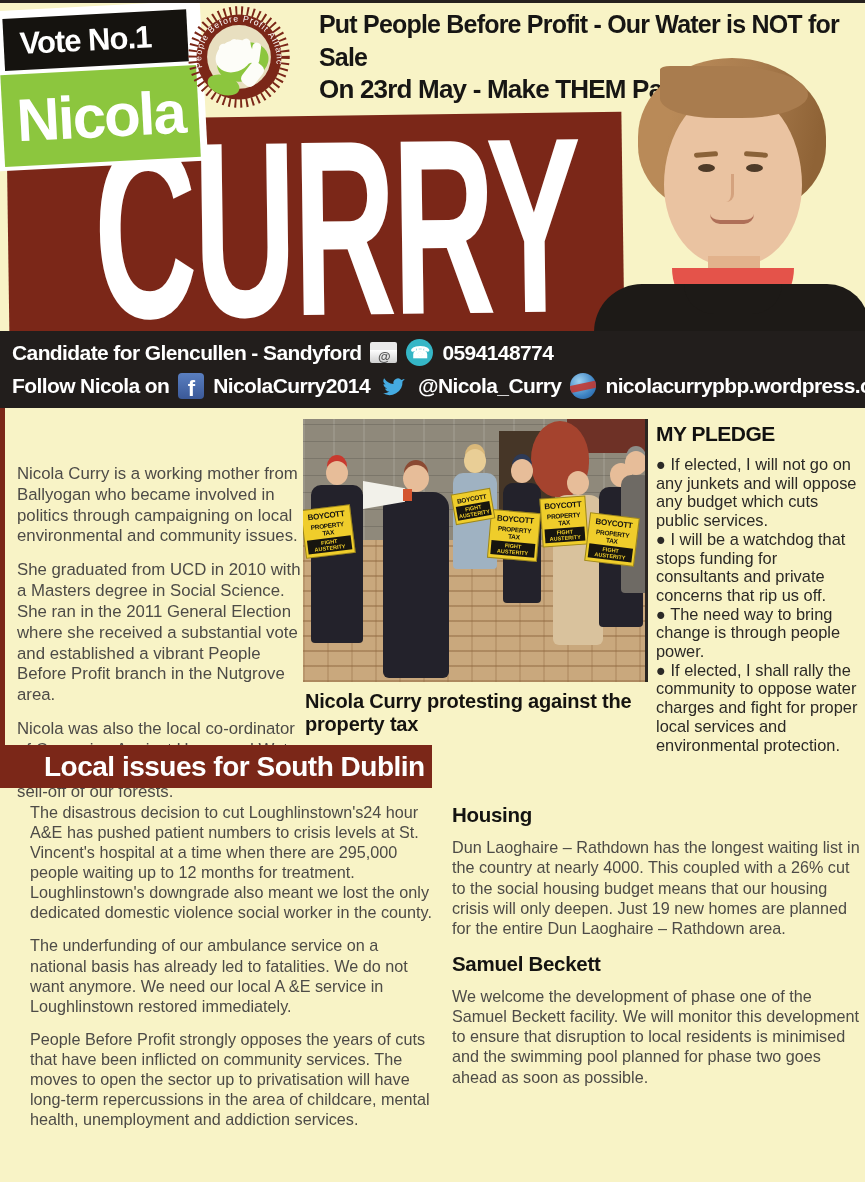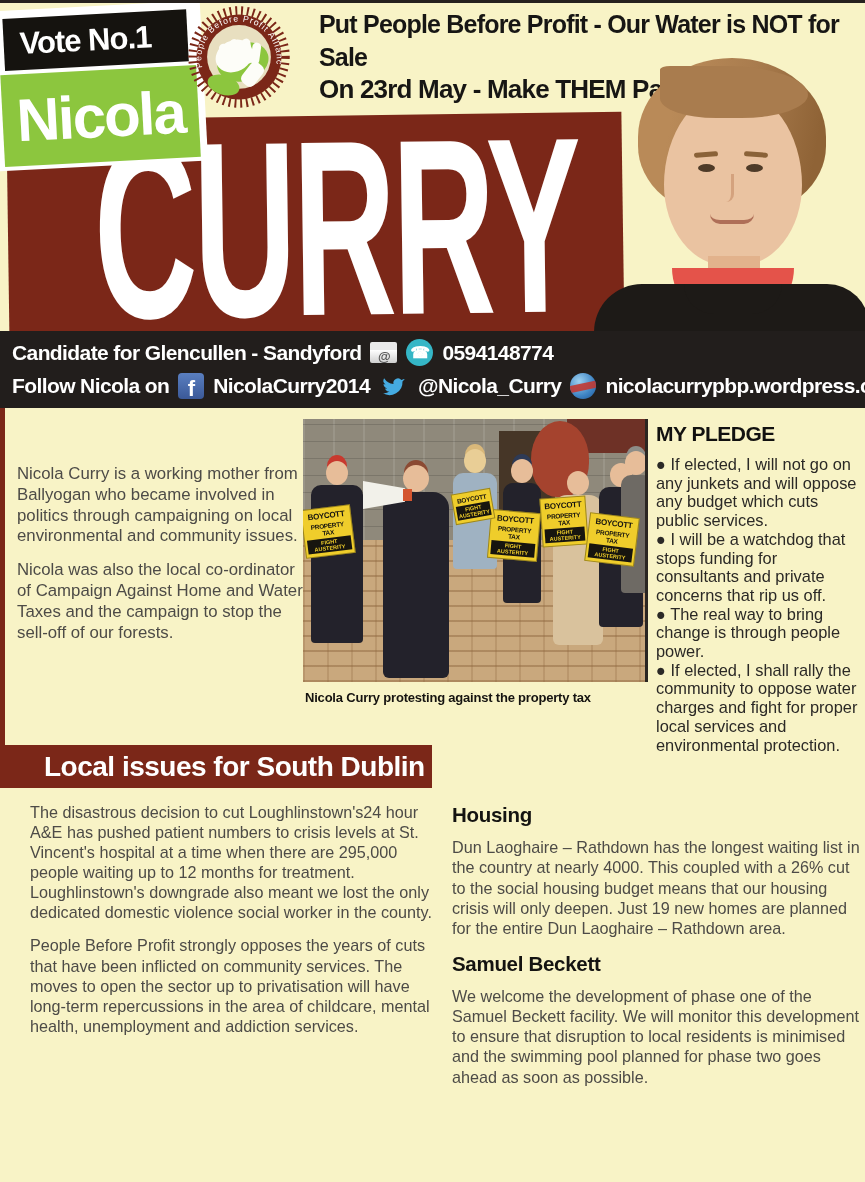--- a/index.html
+++ b/index.html
@@ -113,21 +113,21 @@
   .placard .pl1 { font-weight:bold; font-size:8px; color:#161410; letter-spacing:-0.3px; }
   .placard .pl2 { font-weight:bold; font-size:6.5px; color:#161410; letter-spacing:-0.3px; }
   .placard .pl3 { font-weight:bold; font-size:5.5px; color:#EFCD2B; background:#17150F; padding:1px 0; }
   .pc1 { left:0px;  top:88px;  transform:rotate(-7deg); }
   .pc2 { left:186px; top:92px; transform:rotate(5deg); }
   .pc3 { left:238px; top:78px; transform:rotate(-4deg); width:46px; }
   .pc4 { left:284px; top:96px; transform:rotate(7deg); }
   .pc5 { left:150px; top:72px; transform:rotate(-10deg); width:40px; }
 
   .caption { position:absolute; left:305px; top:690px; width:345px;
-    font-weight:bold; font-size:13px; color:#151310; letter-spacing:-0.2px; }
+    font-weight:bold; font-size:20px; color:#151310; letter-spacing:-0.2px; }
 
   
   .pledge { position:absolute; left:656px; top:422px; width:204px; color:#2B2926; }
   .pledge-title { font-weight:bold; font-size:21px; color:#121110; letter-spacing:-0.5px; margin-bottom:9px; }
   .pledge-item { font-weight:normal; font-size:16.4px; line-height:1.14; }
 
   
   .banner { position:absolute; left:0; top:745px; width:432px; height:43px; background:#7B2718;
     color:#fff; font-weight:bold; font-size:28px; letter-spacing:-0.5px;
     display:flex; align-items:center; padding-left:44px; }
@@ -217,20 +217,21 @@
       <span>@Nicola_Curry</span>
       <span class="ic-globe"></span>
       <span>nicolacurrypbp.wordpress.com</span>
     </div>
   </div>
 
   <div class="left-strip"></div>
 
   <div class="bio">
     <p>Nicola Curry is a working mother from Ballyogan who became involved in politics through campaigning on local environmental and community issues.</p>
+    <p>She graduated from UCD in 2010 with a Masters degree in Social Science. She ran in the 2011 General Election where she received a substantial vote and established a vibrant People Before Profit branch in the Nutgrove area.</p>
     <p>Nicola was also the local co-ordinator of Campaign Against Home and Water Taxes and the campaign to stop the sell-off of our forests.</p>
   </div>
 
   <div class="photo">
     <div class="ph-wall"></div>
     <div class="ph-awning"></div>
     <div class="ph-door"></div>
     <div class="ph-tree"></div>
     <div class="ph-ground"></div>
 
@@ -290,28 +291,29 @@
       <span class="pl3">FIGHT AUSTERITY</span>
     </div>
   </div>
 
   <div class="caption">Nicola Curry protesting against the property tax</div>
 
   <div class="pledge">
     <div class="pledge-title">MY PLEDGE</div>
     <div class="pledge-item"><span>●</span> <span>If elected, I will not go on any junkets and will oppose any budget which cuts public services.</span></div>
     <div class="pledge-item"><span>●</span> <span>I will be a watchdog that stops funding for consultants and private concerns that rip us off.</span></div>
-    <div class="pledge-item"><span>●</span> <span>The real way to bring change is through people power.</span></div>
+    <div class="pledge-item"><span>●</span> <span>The need way to bring change is through people power.</span></div>
     <div class="pledge-item"><span>●</span> <span>If elected, I shall rally the community to oppose water charges and fight for proper local services and environmental protection.</span></div>
   </div>
 
   <div class="banner">Local issues for South Dublin</div>
 
   <div class="col col-left">
     <p>The disastrous decision to cut Loughlinstown's24 hour A&amp;E has pushed patient numbers to crisis levels at St. Vincent's hospital at a time when there are 295,000 people waiting up to 12 months for treatment. Loughlinstown's downgrade also meant we lost the only dedicated domestic violence social worker in the county.</p>
+    <p>The underfunding of our ambulance service on a national basis has already led to fatalities. We do not want anymore. We need our local A &amp;E service in Loughlinstown restored immediately.</p>
     <p>People Before Profit strongly opposes the years of cuts that have been inflicted on community services. The moves to open the sector up to privatisation will have long-term repercussions in the area of childcare, mental health, unemployment and addiction services.</p>
   </div>
 
   <div class="col col-right">
     <h3>Housing</h3>
     <p>Dun Laoghaire – Rathdown has the longest waiting list in the country at nearly 4000. This coupled with a 26% cut to the social housing budget means that our housing crisis will only deepen. Just 19 new homes are planned for the entire Dun Laoghaire – Rathdown area.</p>
     <h3 class="h2nd">Samuel Beckett</h3>
     <p>We welcome the development of phase one of the Samuel Beckett facility. We will monitor this development to ensure that disruption to local residents is minimised and the swimming pool planned for phase two goes ahead as soon as possible.</p>
   </div>
 </div>

